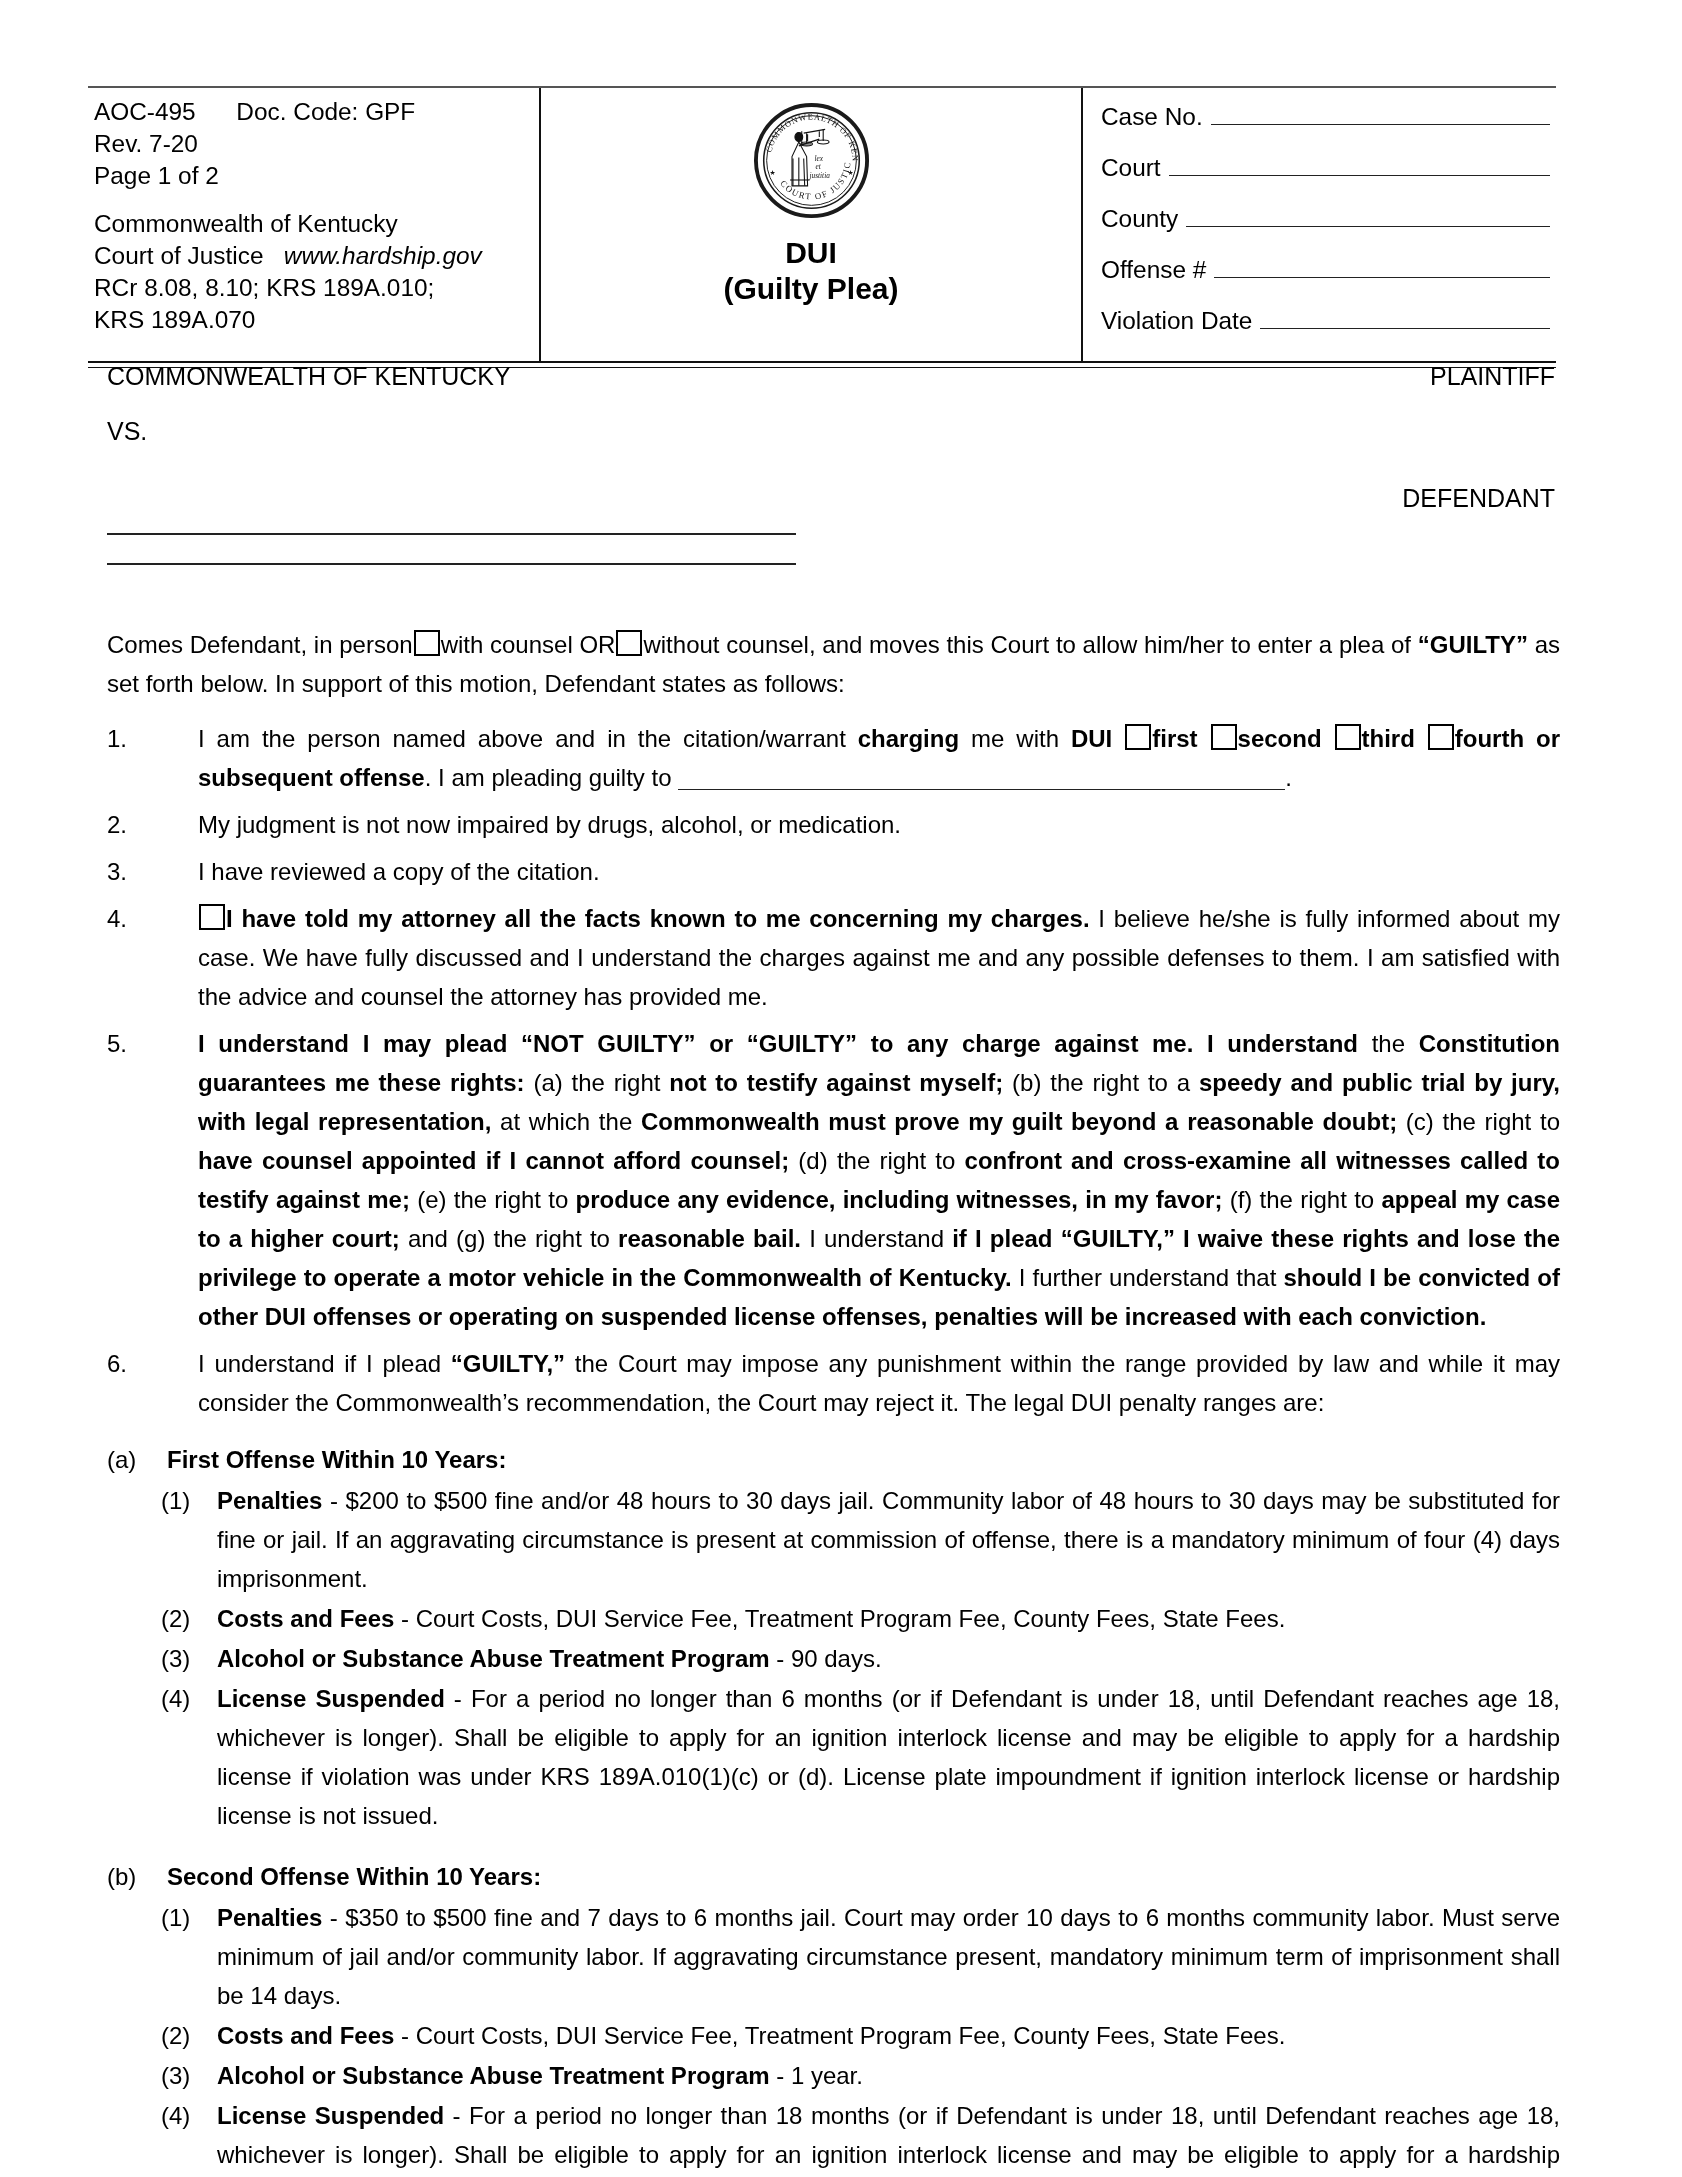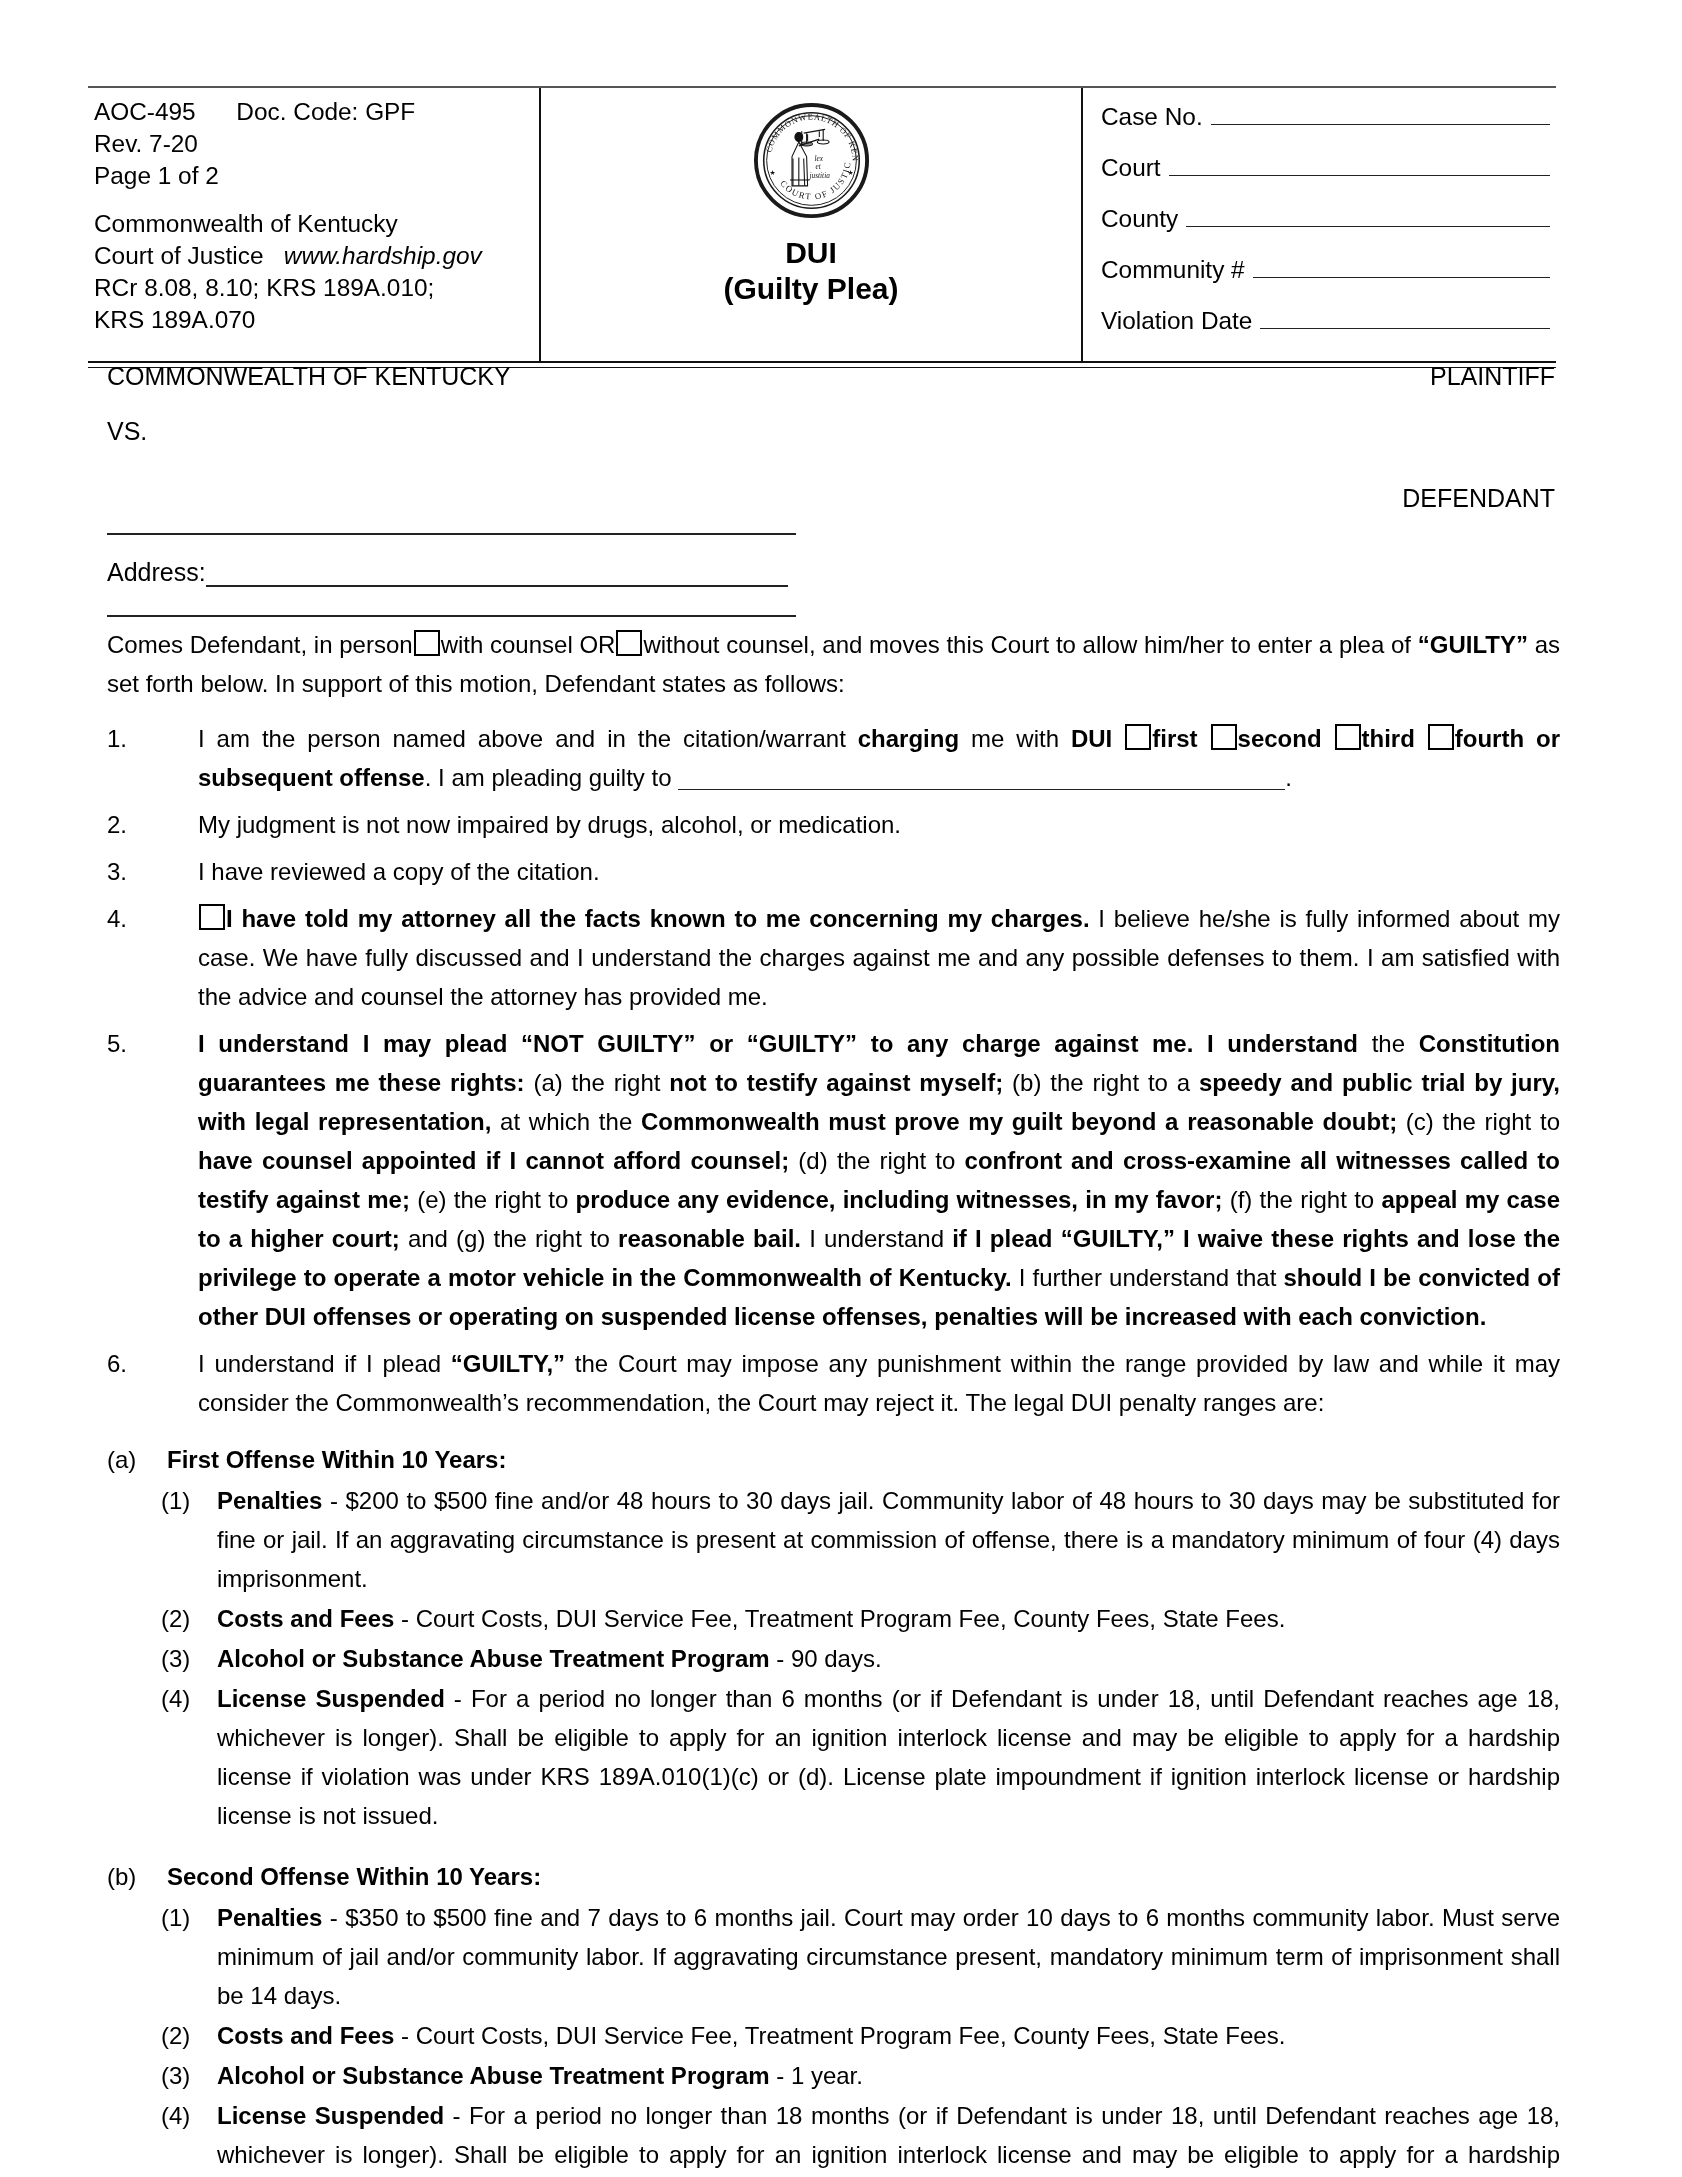--- a/index.html
+++ b/index.html
@@ -297,21 +297,21 @@
         </div>
         <div class="case-row">
           <span class="lbl">Court</span>
           <span class="fill"></span>
         </div>
         <div class="case-row">
           <span class="lbl">County</span>
           <span class="fill"></span>
         </div>
         <div class="case-row">
-          <span class="lbl">Community #</span>
+          <span class="lbl">Offense #</span>
           <span class="fill"></span>
         </div>
         <div class="case-row">
           <span class="lbl">Violation Date</span>
           <span class="fill short"></span>
         </div>
       </div>
     </div>
     <div class="hdr-bottom-rule-outer"></div>
     <div class="hdr-bottom-rule-inner"></div>
@@ -324,24 +324,20 @@
     </div>
     <div class="party-row vs">
       <span>VS.</span>
       <span></span>
     </div>
     <div class="party-row def">
       <span></span>
       <span>DEFENDANT</span>
     </div>
     <div class="sig-line"></div>
-    <div class="addr-row">
-      <span>Address:</span>
-      <span class="fill"></span>
-    </div>
     <div class="addr-line2"></div>
   </div>
 
   <div class="body-wrap">
 
     <div class="para intro">
       <span>Comes Defendant, in person</span><span class="cbox"></span><span>with counsel OR</span><span class="cbox"></span><span>without counsel, and moves this Court to allow him/her to enter a plea of </span><b>“GUILTY”</b><span> as set forth below.  In support of this motion, Defendant states as follows:</span>
     </div>
 
     <div class="numlist">

